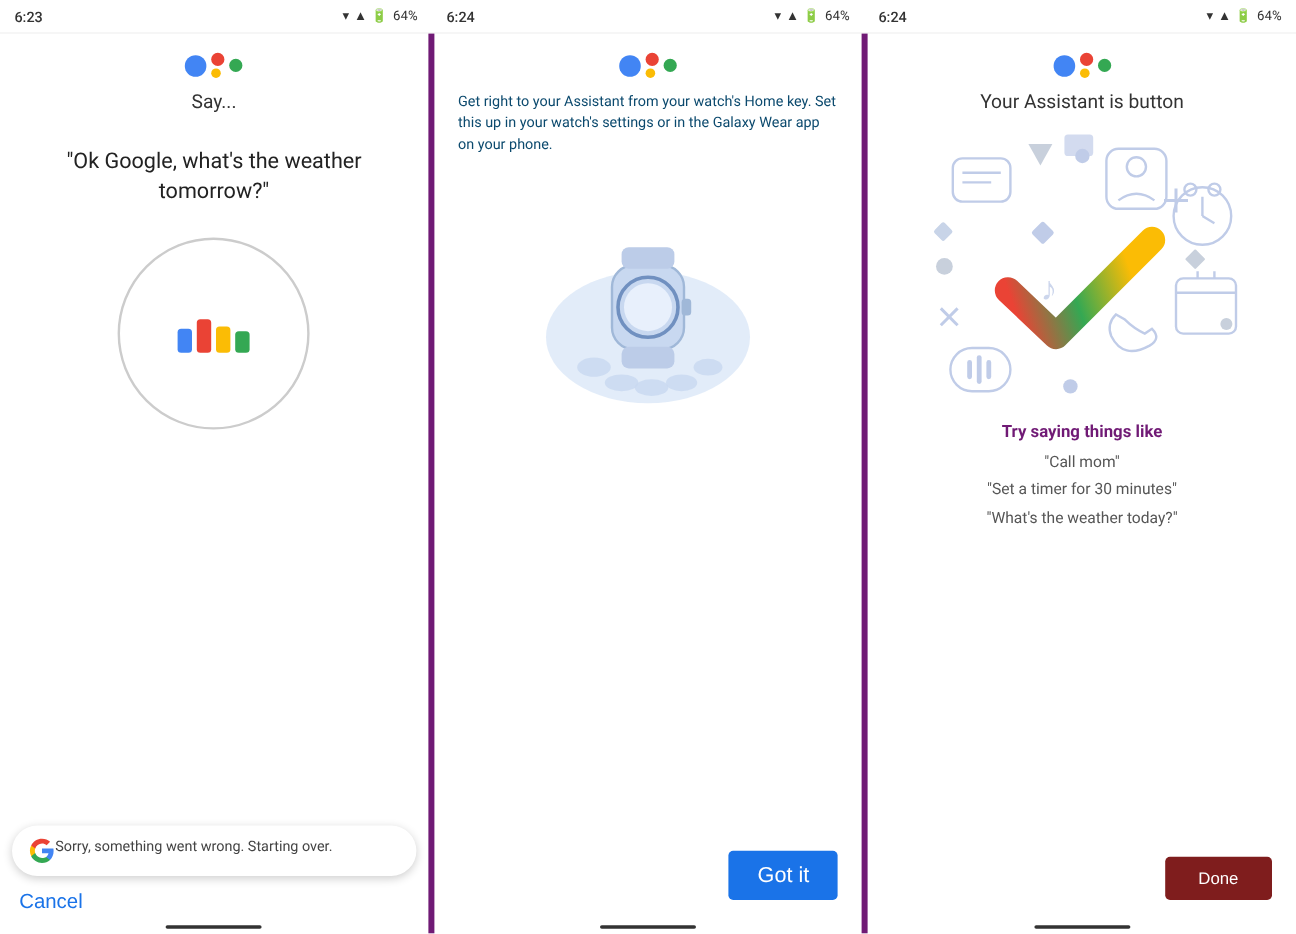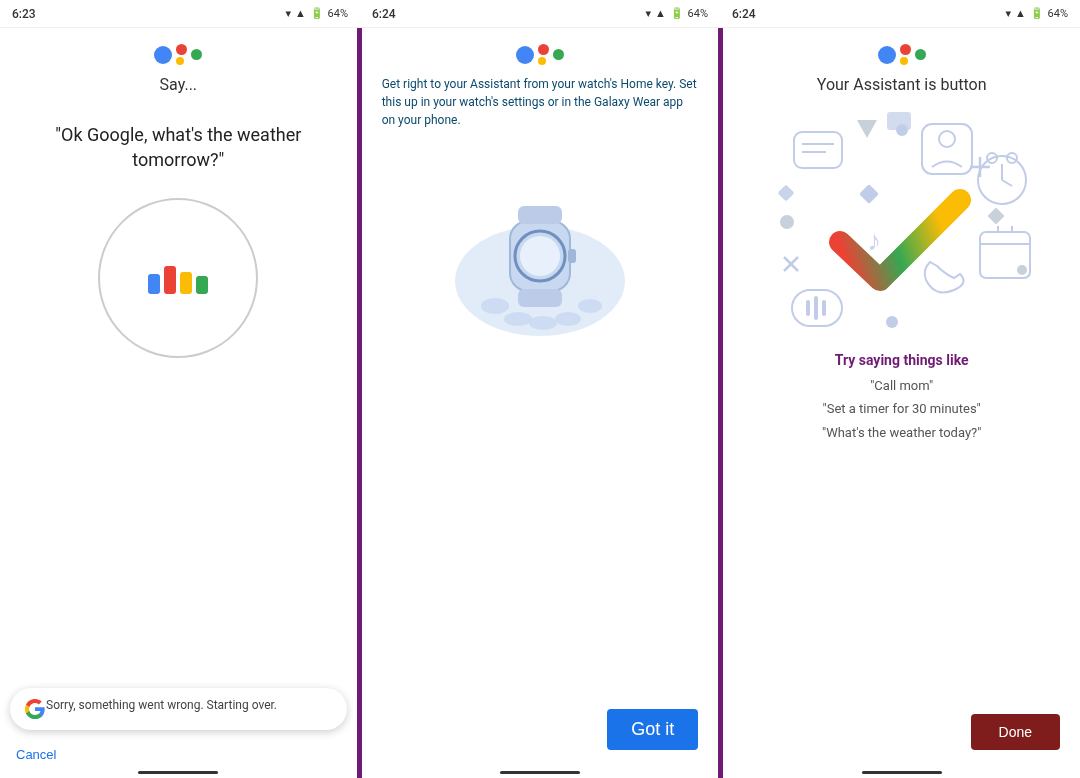--- a/index.html
+++ b/index.html
@@ -131,21 +131,21 @@
       flex-shrink: 0;
     }
     .error-text {
       font-size: 12px;
       color: #444;
     }
     .cancel-btn {
       position: absolute;
       bottom: 16px;
       left: 16px;
-      font-size: 13px;
+      font-size: 17px;
       color: #1a73e8;
       background: none;
       border: none;
       cursor: pointer;
       font-weight: 500;
     }
     .nav-bar-indicator {
       position: absolute;
       bottom: 4px;
       left: 50%;

